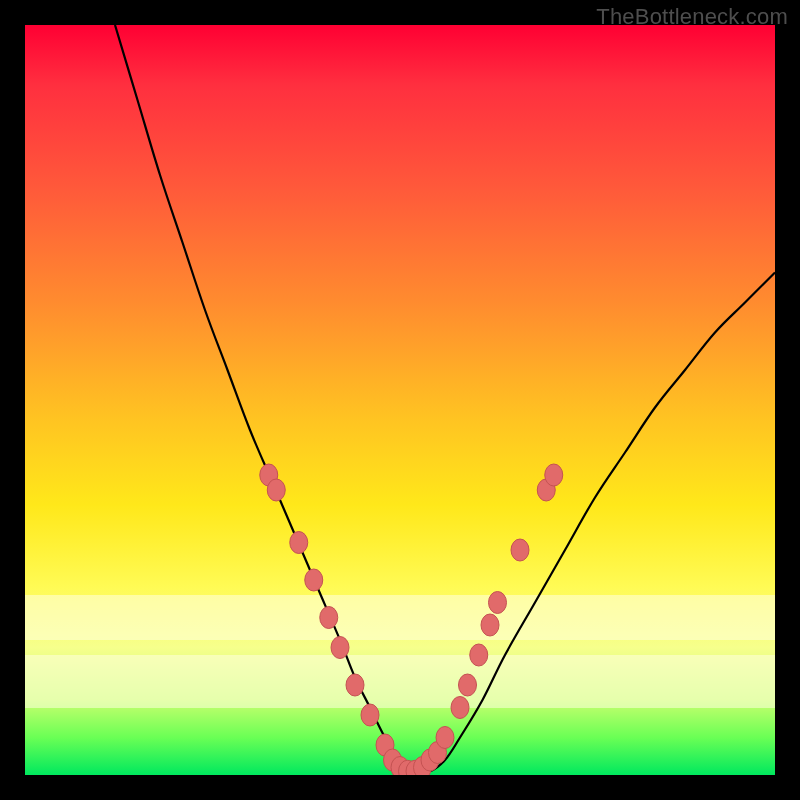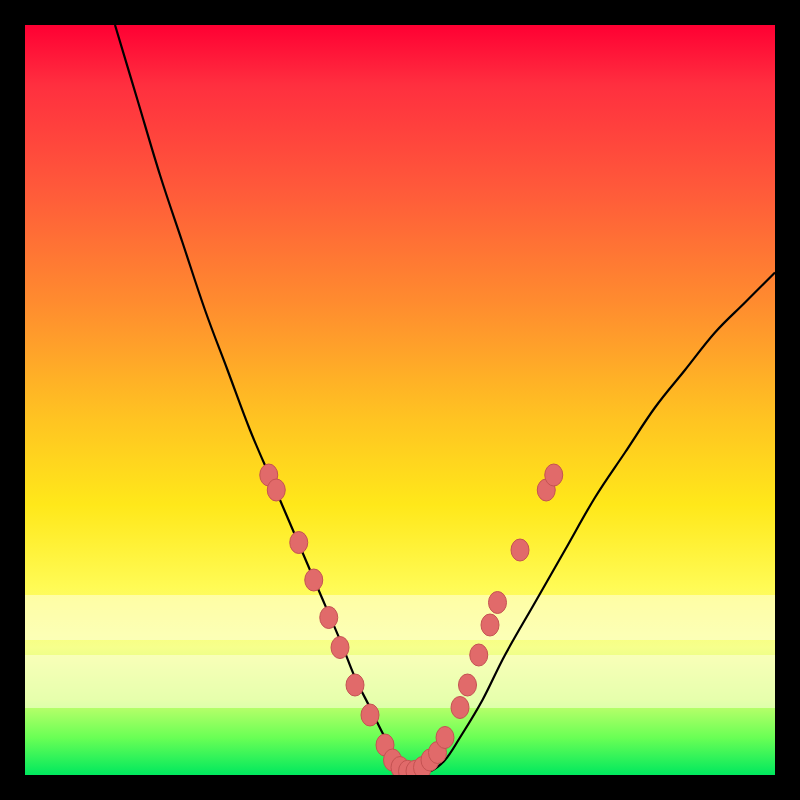--- a/index.html
+++ b/index.html
@@ -98,13 +98,14 @@
           <ellipse cx="465" cy="600" rx="9" ry="11" fill="#e16a6a" stroke="#c45252" stroke-width="1"></ellipse>
           <ellipse cx="472.5" cy="577.5" rx="9" ry="11" fill="#e16a6a" stroke="#c45252" stroke-width="1"></ellipse>
           <ellipse cx="495" cy="525" rx="9" ry="11" fill="#e16a6a" stroke="#c45252" stroke-width="1"></ellipse>
           <ellipse cx="521.25" cy="465" rx="9" ry="11" fill="#e16a6a" stroke="#c45252" stroke-width="1"></ellipse>
           <ellipse cx="528.75" cy="450" rx="9" ry="11" fill="#e16a6a" stroke="#c45252" stroke-width="1"></ellipse>
         </g>
     </svg>
 
   </div>
 
+  <div class="watermark">TheBottleneck.com</div>
 </div>
 
 </body></html>

